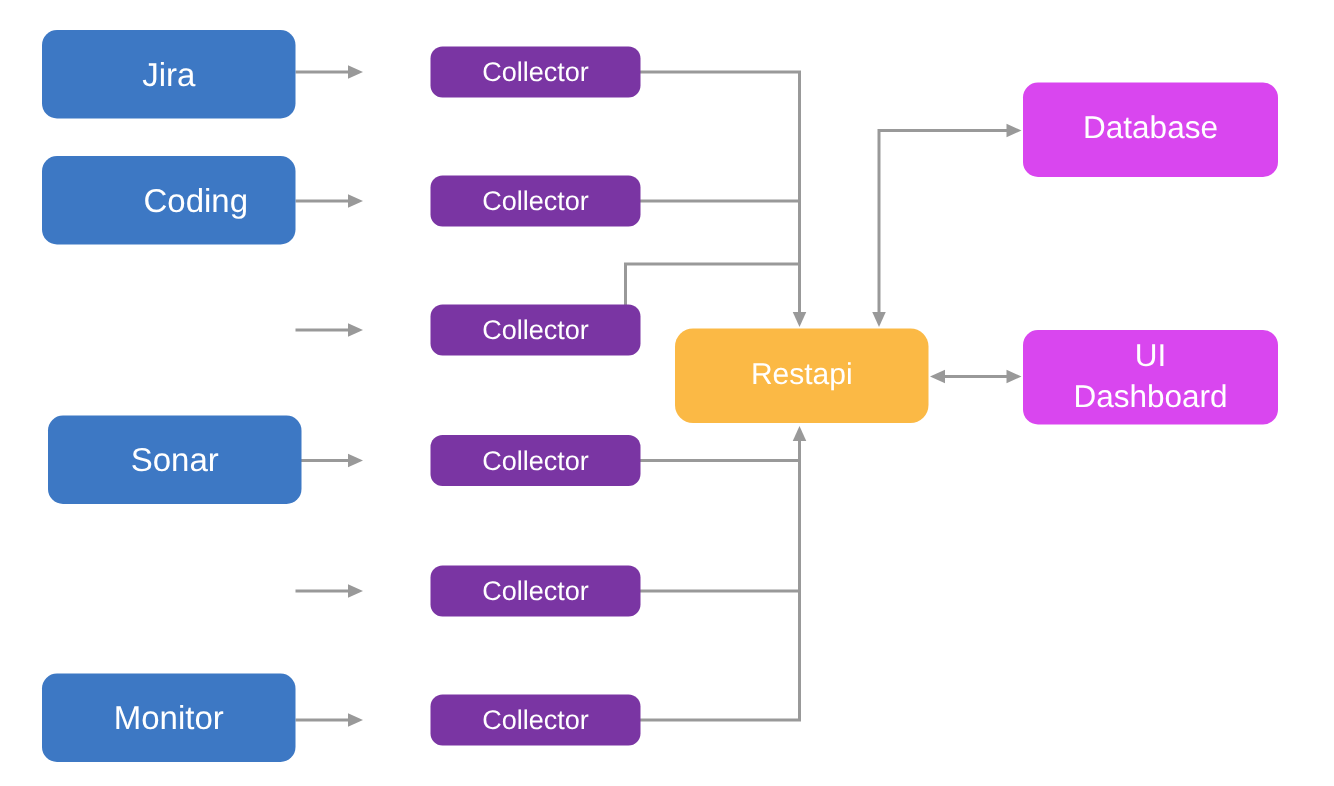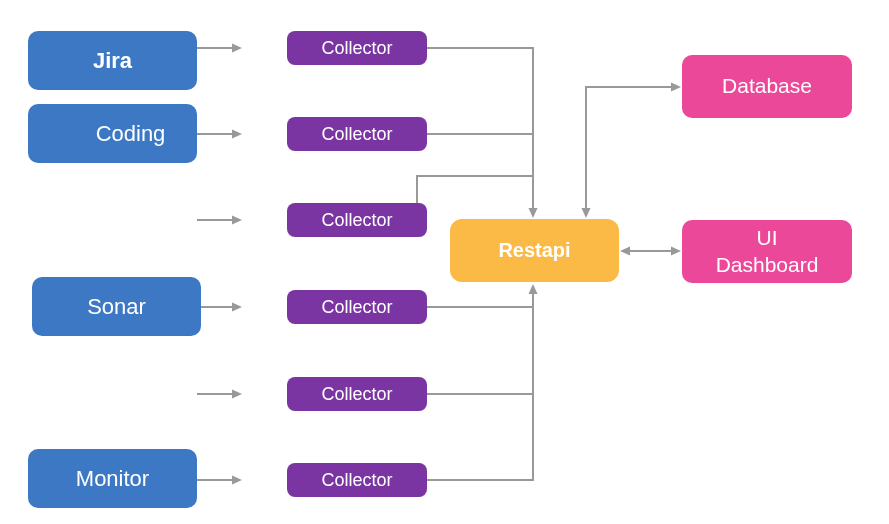--- a/index.html
+++ b/index.html
@@ -3,24 +3,24 @@
 <meta charset="utf-8">
 <style>
   html,body{margin:0;padding:0;background:#ffffff;}
   .canvas{position:relative;width:889px;height:524px;background:#ffffff;overflow:hidden;
           font-family:"Liberation Sans",sans-serif;}
   svg.edges{position:absolute;left:0;top:0;}
   .node{position:absolute;display:flex;align-items:center;justify-content:center;
         color:#ffffff;text-align:center;box-sizing:border-box;}
   .source{width:169px;height:59px;background:#3d78c4;border-radius:10px;font-size:22px;}
   .collector{width:140px;height:34px;background:#7a35a3;border-radius:8px;font-size:18px;margin-left:44px;}
-  .api{width:169px;height:63px;background:#fbb945;border-radius:12px;font-size:20px;font-weight:bold;}
-  .output{width:170px;height:63px;background:#ec4899;border-radius:10px;font-size:21px;
+  .api{width:169px;height:63px;background:#fbb945;border-radius:12px;font-size:20px;}
+  .output{width:170px;height:63px;background:#d946ef;border-radius:10px;font-size:21px;
           white-space:pre-line;line-height:1.25;}
-  #n-jira{left:28px;top:31px;font-weight:bold;}
+  #n-jira{left:28px;top:20px;}
   #n-coding{left:28px;top:104px;padding-left:36px;}
   #n-bamboo{left:28px;top:189px;}
   #n-sonar{left:32px;top:277px;}
   #n-deployment{left:28px;top:364px;}
   #n-monitor{left:28px;top:449px;}
   #n-c1{left:243px;top:31px;}
   #n-c2{left:243px;top:117px;}
   #n-c3{left:243px;top:203px;}
   #n-c4{left:243px;top:290px;}
   #n-c5{left:243px;top:377px;}

